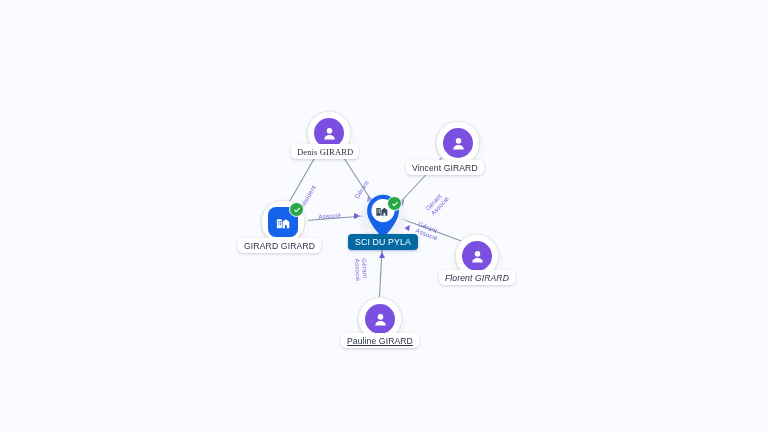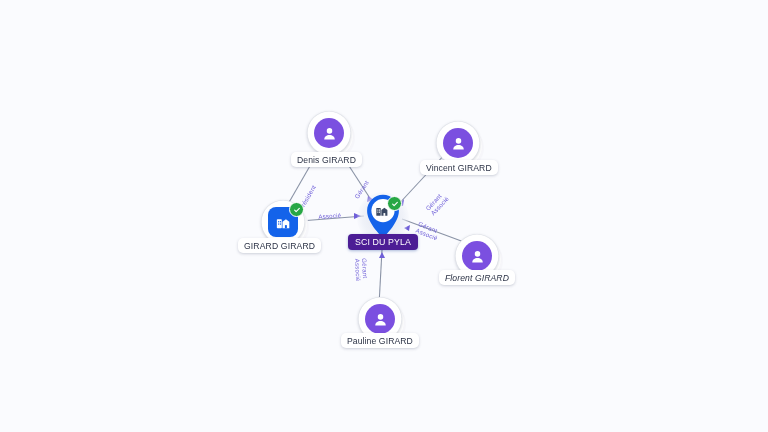--- a/index.html
+++ b/index.html
@@ -73,21 +73,21 @@
     border-radius:5px;
     padding:2.5px 6px;
     font-size:8.6px;
     color:#2b3245;
     white-space:nowrap;
     box-shadow:0 1px 3px rgba(40,50,80,.22);
     letter-spacing:.1px;
   }
   .chip.caps{letter-spacing:.15px;}
   .chip.primary{
-    background:#4c1d95;
+    background:#0369a1;
     color:#ffffff;
     font-size:8.8px;
     padding:3px 7px;
     border-radius:4px;
     box-shadow:0 1px 3px rgba(20,60,150,.35);
   }
 
   
   .pin-wrap{position:absolute;}
   .pin-glow{
@@ -155,32 +155,32 @@
 
 <div class="node" style="left:307px;top:111px;">
   <div class="halo"></div>
   <div class="disc">
     <svg width="17" height="17" viewBox="0 0 24 24" aria-hidden="true">
       <circle cx="12" cy="8.3" r="3.9" fill="#ffffff"></circle>
       <path d="M4.6 20.4c0-4.1 3.3-6.4 7.4-6.4s7.4 2.3 7.4 6.4z" fill="#ffffff"></path>
     </svg>
   </div>
 </div>
-<div class="chip" style="left:291px;top:152px;">Denis GIRARD</div>
+<div class="chip" style="left:291px;top:144px;font-family:Liberation Serif, serif;">Denis GIRARD</div>
 
 <div class="node" style="left:436px;top:121px;">
   <div class="halo"></div>
   <div class="disc">
     <svg width="17" height="17" viewBox="0 0 24 24" aria-hidden="true">
       <circle cx="12" cy="8.3" r="3.9" fill="#ffffff"></circle>
       <path d="M4.6 20.4c0-4.1 3.3-6.4 7.4-6.4s7.4 2.3 7.4 6.4z" fill="#ffffff"></path>
     </svg>
   </div>
 </div>
-<div class="chip" style="left:420px;top:160px;">Vincent GIRARD</div>
+<div class="chip" style="left:406px;top:160px;">Vincent GIRARD</div>
 
 <div class="node" style="left:261px;top:200px;">
   <div class="halo"></div>
   <div class="disc blue">
     <svg width="17" height="17" viewBox="0 0 24 24" aria-hidden="true">
       <rect x="2.6" y="7.5" width="7" height="12.6" rx="1" fill="#ffffff"></rect>
       <rect x="4.4" y="10" width="1.6" height="1.8" fill="#1463ea"></rect>
       <rect x="7" y="10" width="1.6" height="1.8" fill="#1463ea"></rect>
       <rect x="4.4" y="13.3" width="1.6" height="1.8" fill="#1463ea"></rect>
       <rect x="7" y="13.3" width="1.6" height="1.8" fill="#1463ea"></rect>
@@ -209,21 +209,21 @@
 
 <div class="node" style="left:358px;top:297px;">
   <div class="halo"></div>
   <div class="disc">
     <svg width="17" height="17" viewBox="0 0 24 24" aria-hidden="true">
       <circle cx="12" cy="8.3" r="3.9" fill="#ffffff"></circle>
       <path d="M4.6 20.4c0-4.1 3.3-6.4 7.4-6.4s7.4 2.3 7.4 6.4z" fill="#ffffff"></path>
     </svg>
   </div>
 </div>
-<div class="chip" style="left:341px;top:333px;">Pauline GIRARD</div>
+<div class="chip" style="left:341px;top:333px;text-decoration:underline;">Pauline GIRARD</div>
 
 <div class="pin-wrap" style="left:357px;top:192px;">
   <div class="pin-glow"></div>
   <div class="pin">
     <svg width="38" height="50" viewBox="0 0 38 50" aria-hidden="true">
       <path d="M19 1.8C10.2 1.8 3.1 8.9 3.1 17.7c0 11.3 12.4 23.7 15.2 26.4.4.4 1 .4 1.4 0 2.8-2.7 15.2-15.1 15.2-26.4 0-8.8-7.1-15.9-15.9-15.9z" fill="#1463ea"></path>
       <circle cx="19" cy="17.6" r="11.6" fill="#ffffff"></circle>
       <g transform="translate(11.3,10.2) scale(0.63)">
         <rect x="1.6" y="7.5" width="7" height="12.6" rx="1" fill="#3c4a63"></rect>
         <rect x="3.3" y="10" width="1.6" height="1.8" fill="#ffffff"></rect>

